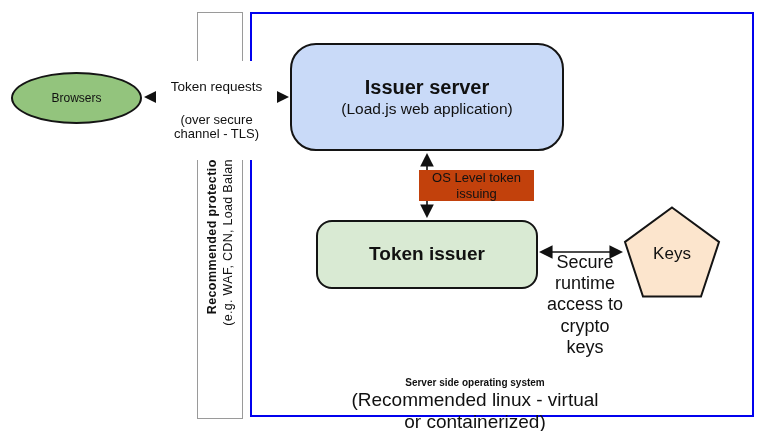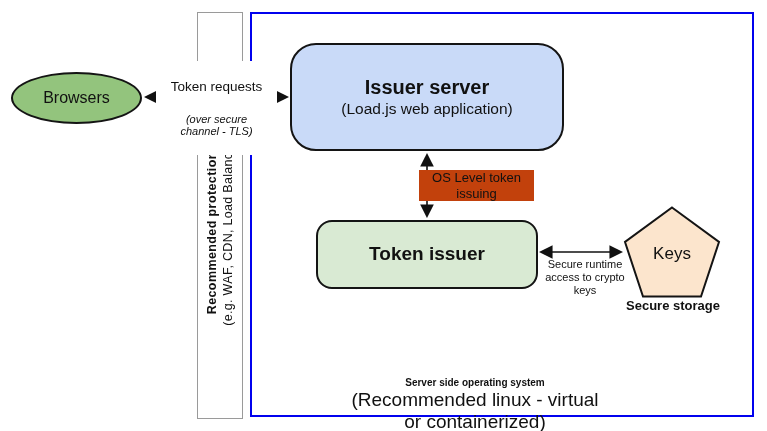--- a/index.html
+++ b/index.html
@@ -50,21 +50,21 @@
   .pentagon { fill: #fce5cd; stroke: #141414; stroke-width: 2; }
 
   
   .node-browsers {
     position: absolute;
     left: 11px; top: 72px; width: 131px; height: 52px;
     background: #93c47d;
     border: 2px solid #141414;
     border-radius: 50%;
     display: flex; align-items: center; justify-content: center;
-    font-size: 16px;
+    font-size: 12px;
     z-index: 4;
   }
   .node-box {
     position: absolute;
     display: flex; flex-direction: column; align-items: center; justify-content: center;
     border: 2px solid #141414;
     text-align: center;
     z-index: 4;
   }
   .node-issuer {
@@ -91,28 +91,28 @@
     text-align: center; font-size: 13px; font-weight: bold; z-index: 4;
   }
 
   
   .edge-label { position: absolute; text-align: center; white-space: pre-line; z-index: 3; }
   .lbl-token-requests {
     left: 156px; top: 61px; width: 121px;
     background: #ffffff;
   }
   .lbl-token-requests .edge-main { font-size: 13.5px; line-height: 1.15; }
-  .lbl-token-requests .edge-note { font-size: 11px; font-style: italic; line-height: 1.13; }
+  .lbl-token-requests .edge-note { font-size: 13px; line-height: 1.13; }
   .lbl-os-level {
     left: 419px; top: 170px; width: 115px;
     font-size: 13px; line-height: 1.2; background: #c2410c;
   }
   .lbl-secure-runtime {
-    left: 534px; top: 258px; width: 102px;
-    font-size: 11px; line-height: 1.18;
+    left: 534px; top: 252px; width: 102px;
+    font-size: 18px; line-height: 1.18;
   }
 </style>
 </head>
 <body>
 
 <div class="canvas">
 
   <div class="band">
     <div class="band-label">
       <div class="band-title">Recommended protection layer</div>
@@ -145,21 +145,20 @@
   <div class="node-box node-issuer">
     <div class="node-title">Issuer server</div>
     <div class="node-sub">(Load.js web application)</div>
   </div>
 
   <div class="node-box node-token">
     <div class="node-title">Token issuer</div>
   </div>
 
   <div class="keys-label">Keys</div>
-  <div class="secure-storage">Secure storage</div>
 
   <div class="edge-label lbl-token-requests">
     <div class="edge-main">Token requests</div>
     <div class="edge-note">(over secure
 channel - TLS)</div>
   </div>
 
   <div class="edge-label lbl-os-level">OS Level token
 issuing</div>
 

